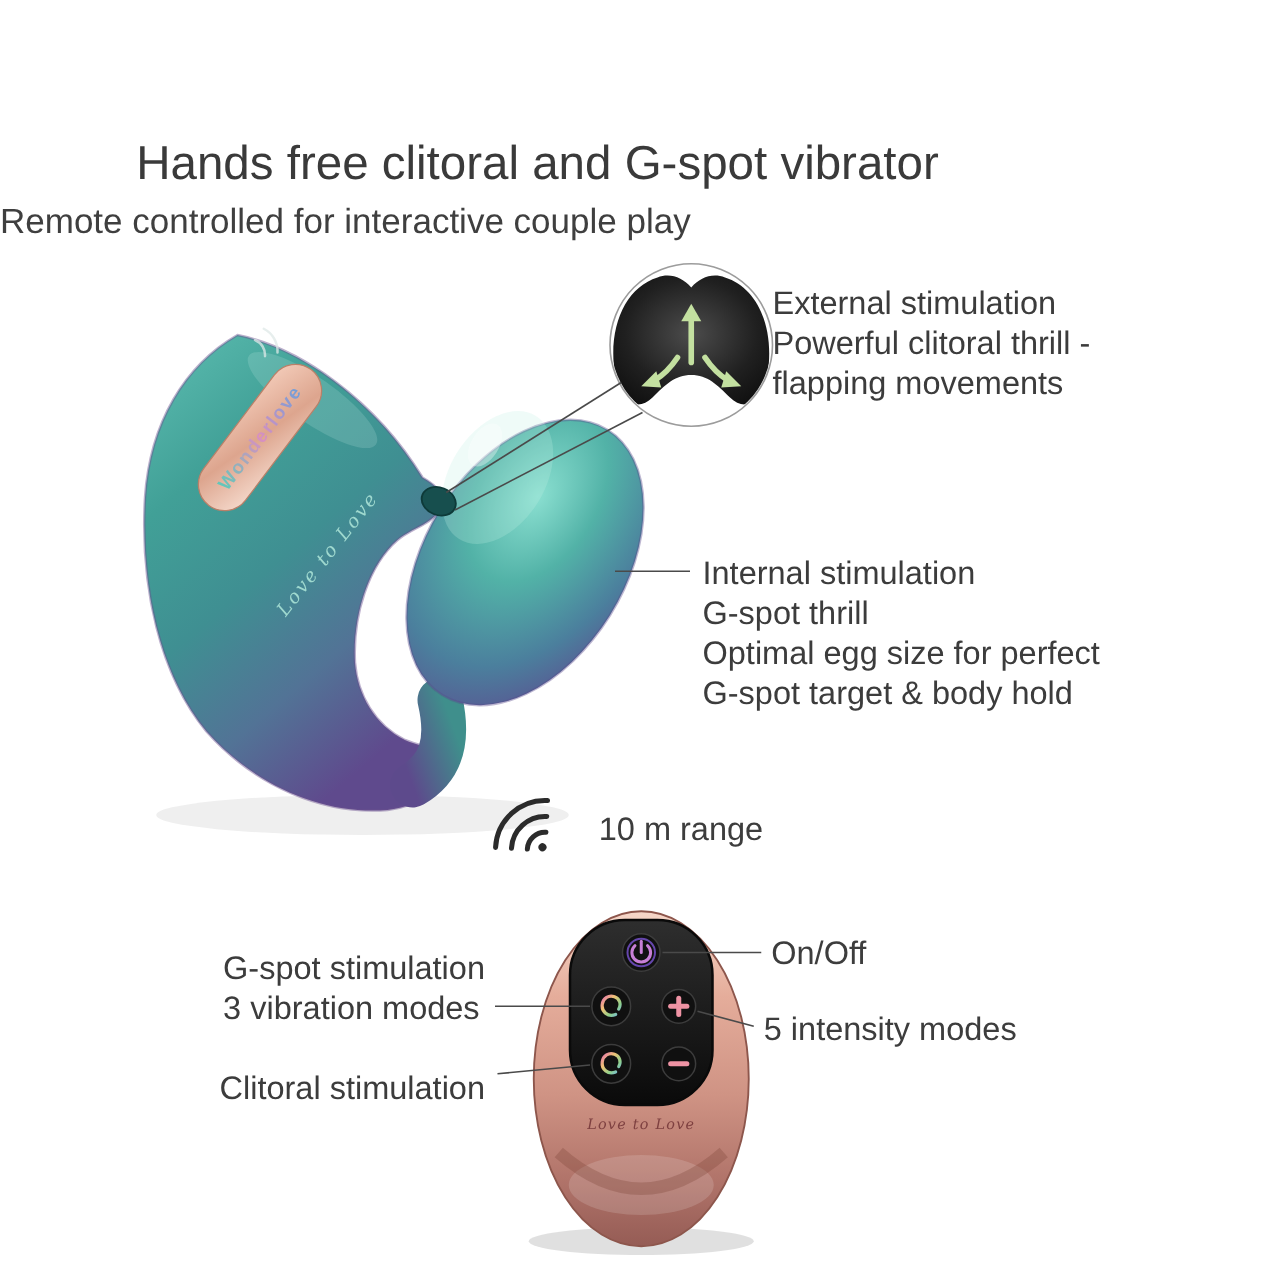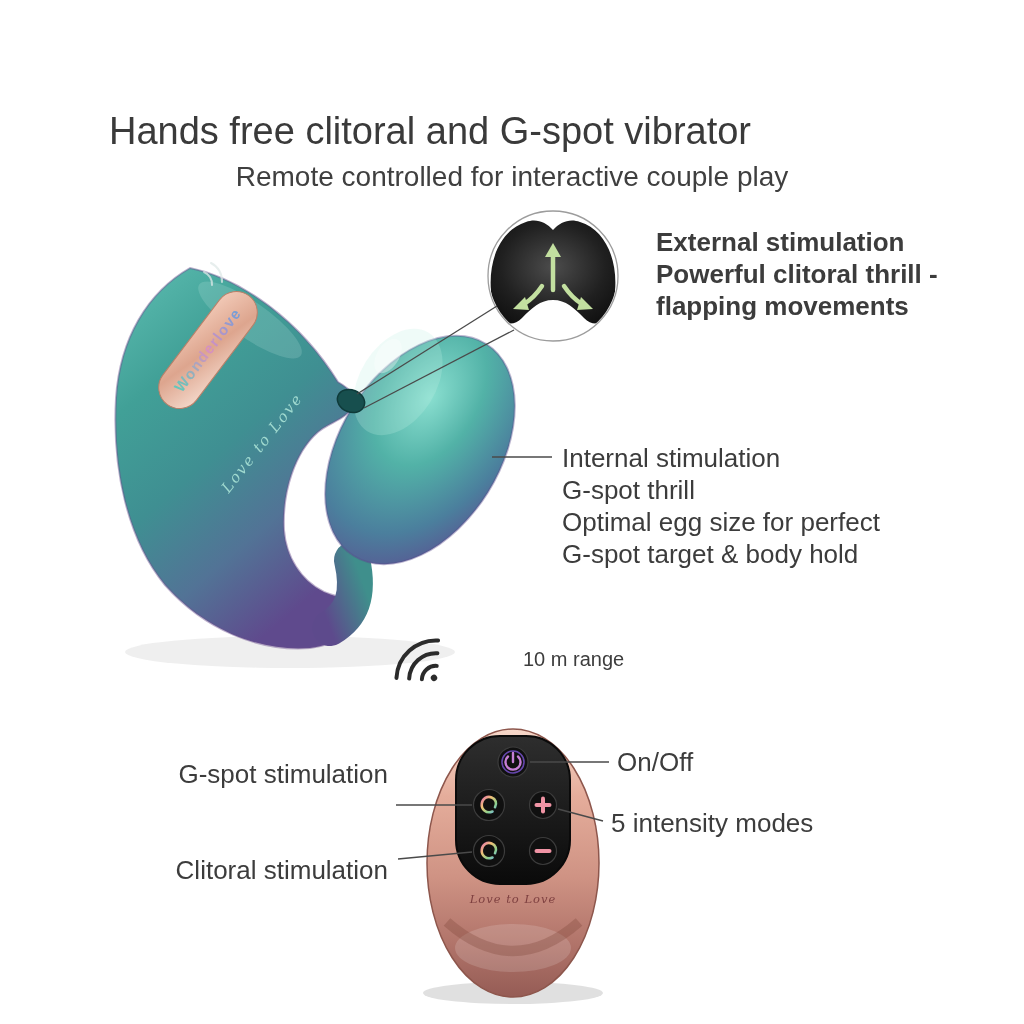--- a/index.html
+++ b/index.html
@@ -5,27 +5,27 @@
   html,body{margin:0;padding:0;}
   body{
     width:1024px;height:1024px;background:#ffffff;
     font-family:"Liberation Sans", sans-serif;color:#3d3d3d;
     -webkit-font-smoothing:antialiased;
   }
   .stage{position:relative;width:1024px;height:1024px;overflow:hidden;background:#fff;}
   .scene{position:absolute;inset:0;}
   .txt{position:absolute;white-space:nowrap;}
   .title{top:110px;left:0;width:860px;text-align:center;font-size:38px;color:#3a3a3a;}
-  .subtitle{top:161px;left:0;width:1024px;text-align:center;font-size:28px;color:#3f3f3f;}
+  .subtitle{top:161px;left:0;width:1024px;text-align:left;font-size:28px;color:#3f3f3f;}
   .callout{font-size:26px;line-height:32px;color:#3c3c3c;}
   .callout div{white-space:nowrap;}
   .right{text-align:left;}
-  .external{left:656px;top:226px;font-weight:bold;}
+  .external{left:618px;top:226px;}
   .internal{left:562px;top:442px;}
-  .range{left:479px;top:648px;font-size:20px;margin-left:44px;}
+  .range{left:479px;top:648px;font-size:26px;}
   .onoff{left:617px;top:747px;font-size:26px;}
   .intensity{left:611px;top:808px;font-size:26px;}
   .gspot{right:636px;top:758px;}
   .clitoral{right:636px;top:832px;margin-top:22px;}
 </style>
 </head>
 <body>
 
 <div class="stage">
 
@@ -220,19 +220,20 @@
     <div>G-spot target &amp; body hold</div>
   </div>
 
   <div class="txt range">10 m range</div>
 
   <div class="txt onoff">On/Off</div>
   <div class="txt intensity">5 intensity modes</div>
 
   <div class="txt callout right gspot">
     <div>G-spot stimulation</div>
+    <div>3 vibration modes</div>
   </div>
 
   <div class="txt callout right clitoral">
     <div>Clitoral stimulation</div>
   </div>
 
 </div>
 
 </body></html>

